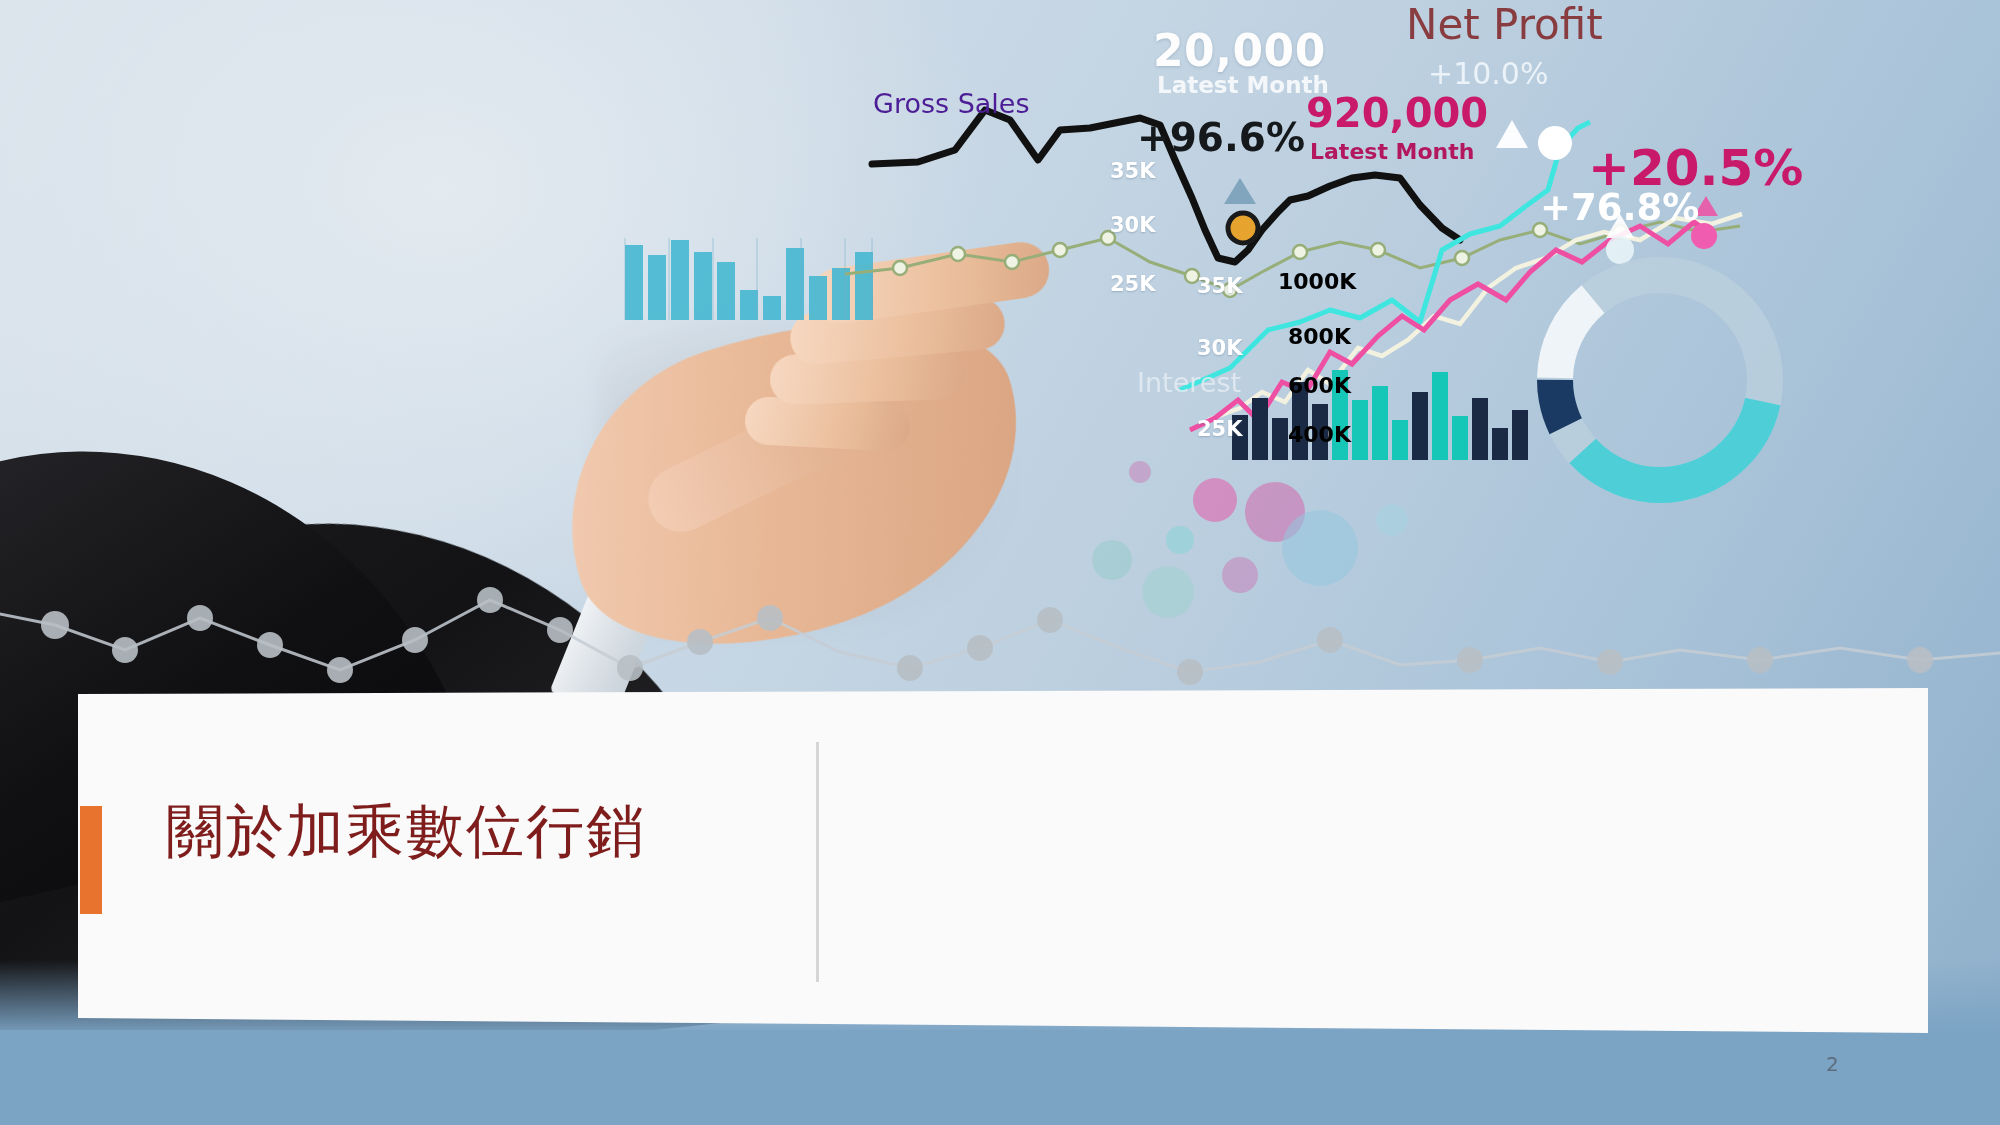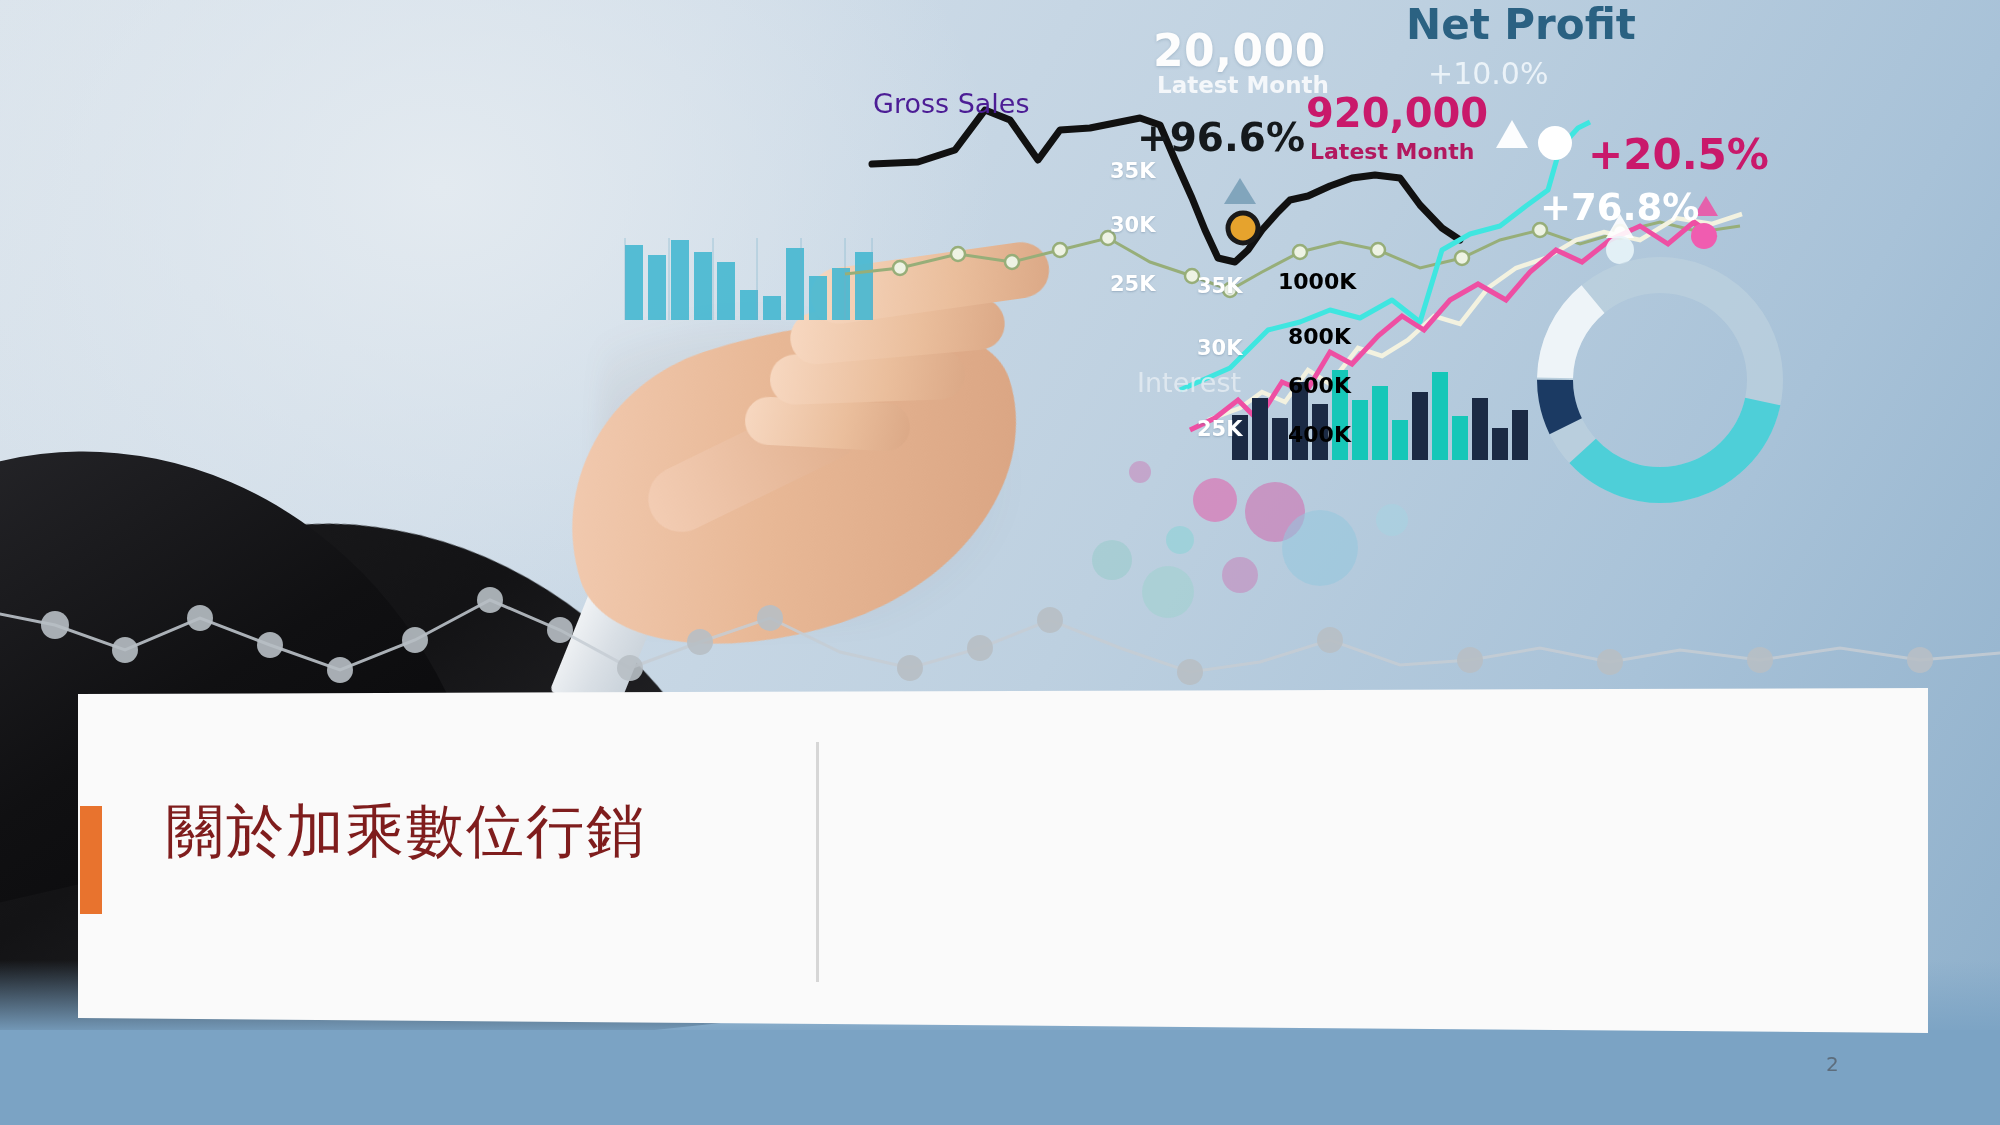--- a/index.html
+++ b/index.html
@@ -74,21 +74,21 @@
 
   
   .gfx{position:absolute;left:0;top:0;width:2000px;height:1040px;pointer-events:none;}
   .lbl{position:absolute;font-family:"DejaVu Sans","Liberation Sans",sans-serif;white-space:nowrap;}
 
   .big-white{color:#fdfdfd;font-weight:bold;letter-spacing:.5px;text-shadow:0 1px 3px rgba(60,90,120,.25);}
   .sub-white{color:#f4f7fa;font-weight:600;}
   .big-mag{color:#c9196b;font-weight:bold;text-align:center;}
   .sub-mag{color:#b3185f;font-weight:600;}
   .dark-pct{color:#15191c;font-weight:bold;}
-  .ghost{color:#0c4a6e;font-weight:700;opacity:.82;}
+  .ghost{color:#7f1d1d;font-weight:400;opacity:.82;}
   .ktick{font-weight:bold;color:#ffffff;text-shadow:0 1px 2px rgba(60,90,120,.3);text-align:center;}
   .ktick-mag{font-weight:bold;color:#000000;margin-top:26px;}
   .serif-dark{font-family:"DejaVu Sans","Liberation Sans",sans-serif;color:#4c1d95;}
 
   
   .panel{
     position:absolute;left:78px;top:688px;width:1850px;height:345px;
     background:#fafafa;
     clip-path:polygon(0 6px, 1850px 0, 1850px 345px, 0 330px);
     box-shadow:0 2px 14px rgba(30,50,70,.16);
@@ -265,21 +265,21 @@
   <div class="lbl sub-white" style="left:1157px;top:72px;font-size:23px;">Latest Month</div>
 
   <div class="lbl dark-pct" style="left:1137px;top:115px;font-size:39px;">+96.6%</div>
 
   <div class="lbl ghost" style="left:1406px;top:0px;font-size:42px;">Net Profit</div>
   <div class="lbl" style="left:1428px;top:56px;font-size:30px;color:#eef5fa;font-weight:normal;opacity:.95;">+10.0%</div>
 
   <div class="lbl big-mag" style="left:1306px;top:90px;font-size:40px;">920,000</div>
   <div class="lbl sub-mag" style="left:1310px;top:139px;font-size:22px;">Latest Month</div>
 
-  <div class="lbl big-mag" style="left:1588px;top:130px;font-size:42px;">+20.5%</div>
+  <div class="lbl big-mag" style="left:1588px;top:139px;font-size:50px;">+20.5%</div>
   <div class="lbl" style="left:1540px;top:186px;font-size:37px;color:#ffffff;font-weight:bold;">+76.8%</div>
 
   <div class="lbl ghost" style="left:1137px;top:367px;font-size:27px;color:#e6edf3;font-weight:400;">Interest</div>
 
   <div class="lbl ktick" style="left:1110px;top:159px;font-size:21px;">35K</div>
   <div class="lbl ktick" style="left:1110px;top:213px;font-size:21px;">30K</div>
   <div class="lbl ktick" style="left:1110px;top:272px;font-size:21px;">25K</div>
 
   <div class="lbl ktick" style="left:1197px;top:274px;font-size:21px;">35K</div>
   <div class="lbl ktick" style="left:1197px;top:336px;font-size:21px;">30K</div>

